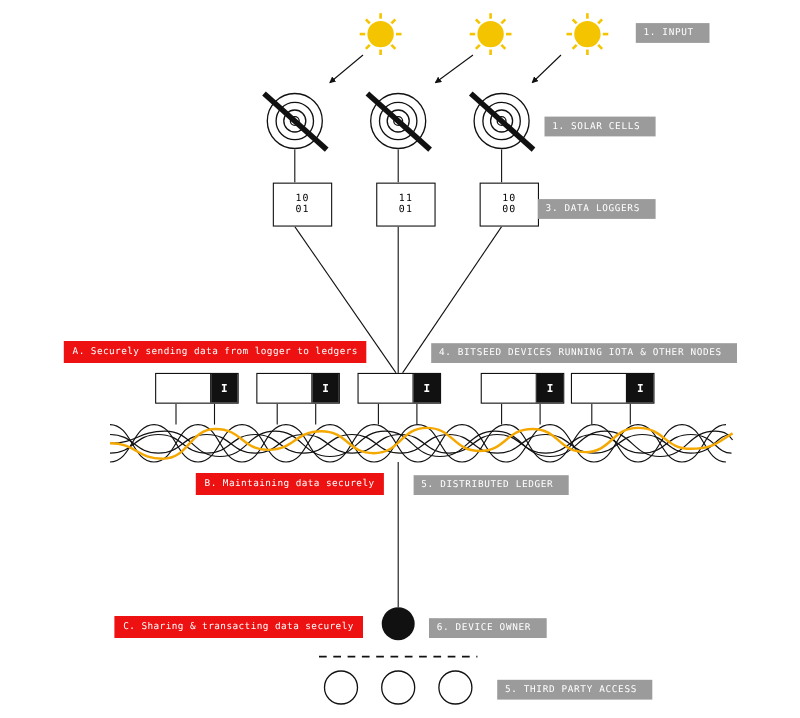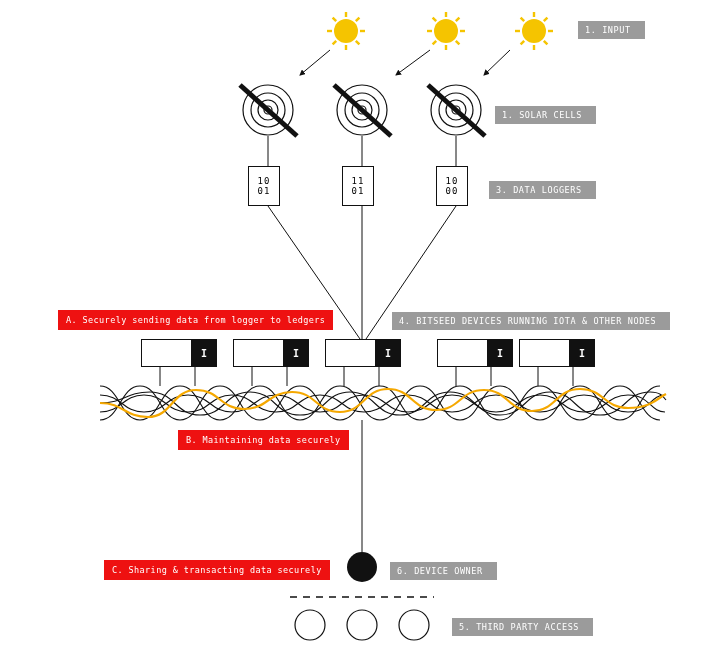--- a/index.html
+++ b/index.html
@@ -29,21 +29,21 @@
     color:#ffffff;
     font-size:8.5px;
     letter-spacing:0.4px;
     padding:5px 8px 5px 8px;
     white-space:nowrap;
     font-family:"DejaVu Sans Mono", monospace;
   }
 
   .logger{
     position:absolute;
-    width:32px;height:40px;
+    width:54px;height:40px;
     border:1.4px solid #111;
     background:#fff;
     box-sizing:border-box;
     display:flex;align-items:center;justify-content:center;
   }
   .logger span{
     font-size:9px;
     line-height:10px;
     text-align:center;
     letter-spacing:1px;
@@ -229,20 +229,21 @@
   </div>
   <div class="device" style="left:519px;top:339px;">
     <div class="cell-empty"></div>
     <div class="cell-black">I</div>
   </div>
 
   <div class="tag" style="left:578px;top:21px;">1. INPUT</div>
   <div class="tag" style="left:495px;top:106px;">1. SOLAR CELLS</div>
   <div class="tag" style="left:489px;top:181px;">3. DATA LOGGERS</div>
   <div class="tag" style="left:392px;top:312px;">4. BITSEED DEVICES RUNNING IOTA &amp; OTHER NODES</div>
+  <div class="tag" style="left:376px;top:432px;">5. DISTRIBUTED LEDGER</div>
   <div class="tag" style="left:390px;top:562px;">6. DEVICE OWNER</div>
   <div class="tag" style="left:452px;top:618px;">5. THIRD PARTY ACCESS</div>
 
   <div class="tag-red" style="left:58px;top:310px;">A. Securely sending data from logger to ledgers</div>
   <div class="tag-red" style="left:104px;top:560px;">C. Sharing &amp; transacting data securely</div>
   <div class="tag-red" style="left:178px;top:430px;">B. Maintaining data securely</div>
 
 </div>
 
 </body></html>

